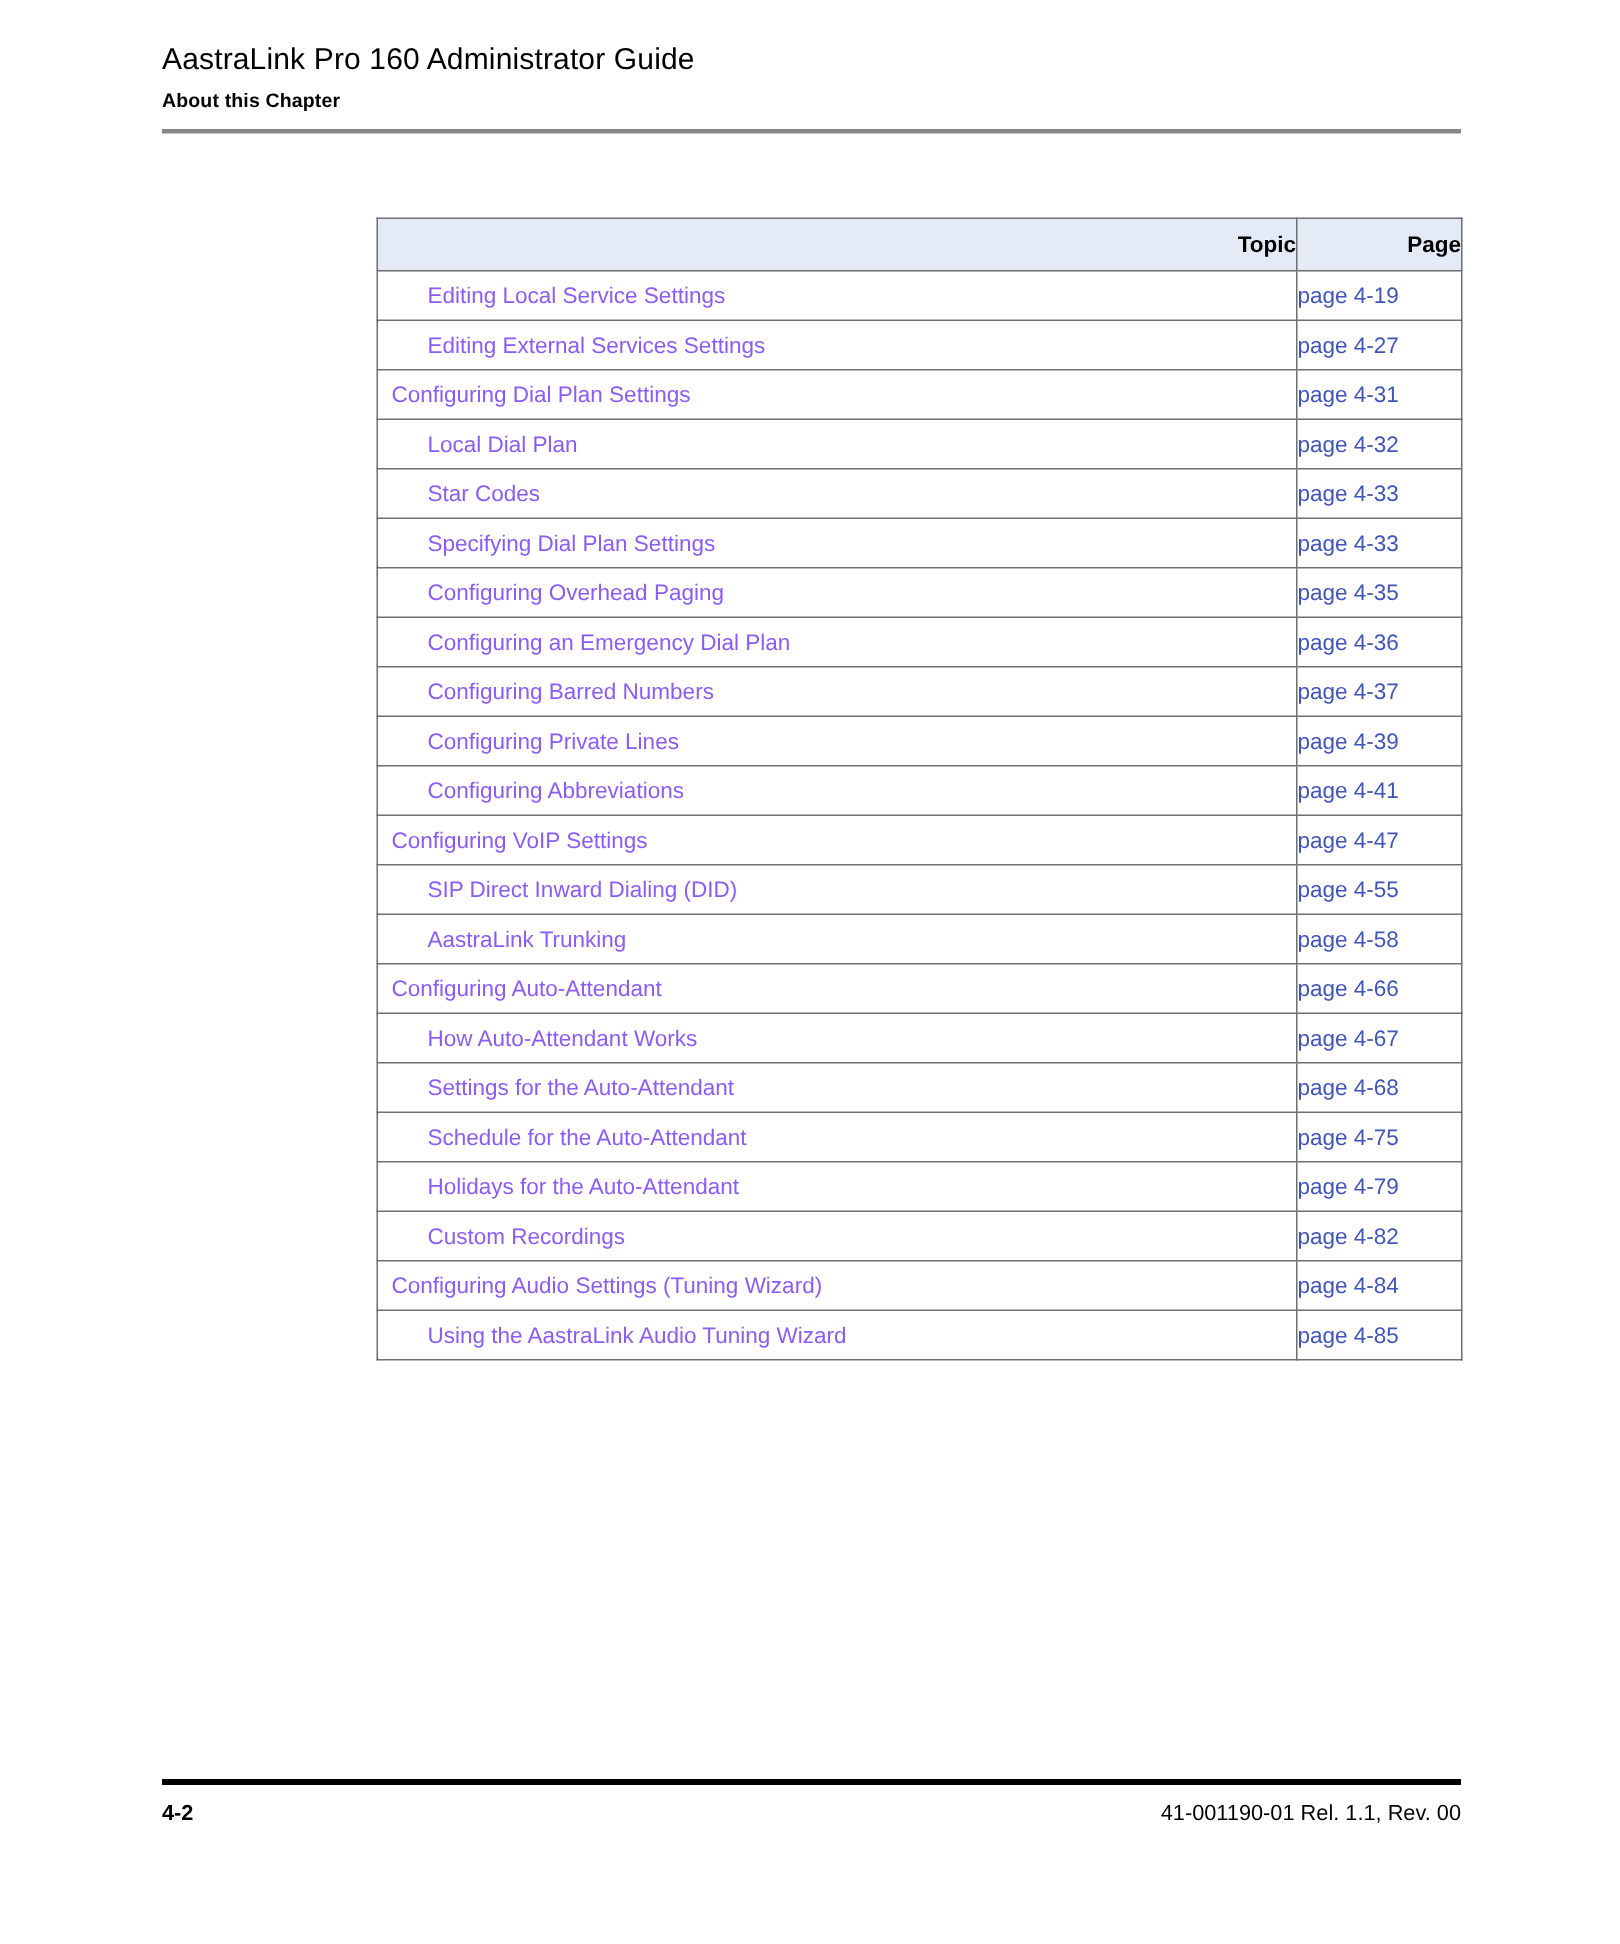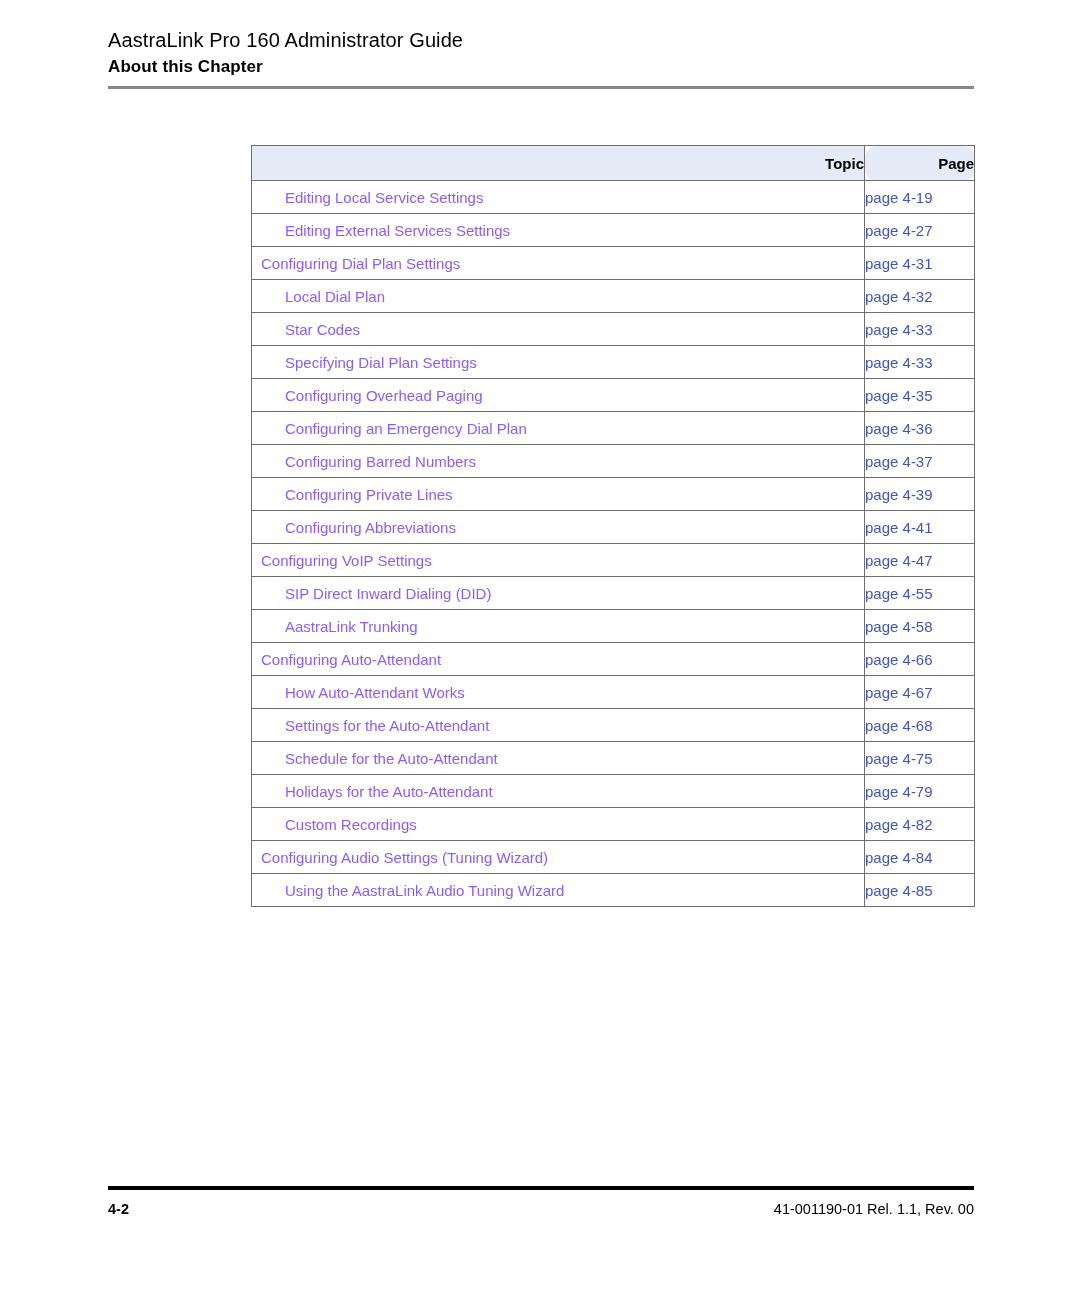--- a/index.html
+++ b/index.html
@@ -31,21 +31,21 @@
     top: 30px;
     width: 866px;
   }
   .running-title {
     font-size: 20px;
     line-height: 20px;
     color: #000;
     letter-spacing: 0.1px;
   }
   .chapter-title {
-    font-size: 17px;
+    font-size: 13px;
     font-weight: bold;
     line-height: 24px;
     margin-top: 5px;
     color: #000;
     letter-spacing: 0.1px;
   }
   .header-rule {
     margin-top: 7px;
     height: 3px;
     background: #878787;
@@ -79,21 +79,21 @@
   }
 
   table.toc thead th {
     background: #e4eaf6;
     color: #000000;
     font-weight: bold;
     text-align: right;
     height: 34px;
   }
   th.th-topic { padding-left: 11px; }
-  th.th-page  { padding-left: 10px; border-radius: 12px; }
+  th.th-page  { padding-left: 10px; }
 
   td.topic {
     color: #8b5cf6;
     padding-left: 9px;
     white-space: nowrap;
   }
   td.topic.lvl-1 { padding-left: 9px; }
   td.topic.lvl-2 { padding-left: 33px; }
 
   td.pageref {

